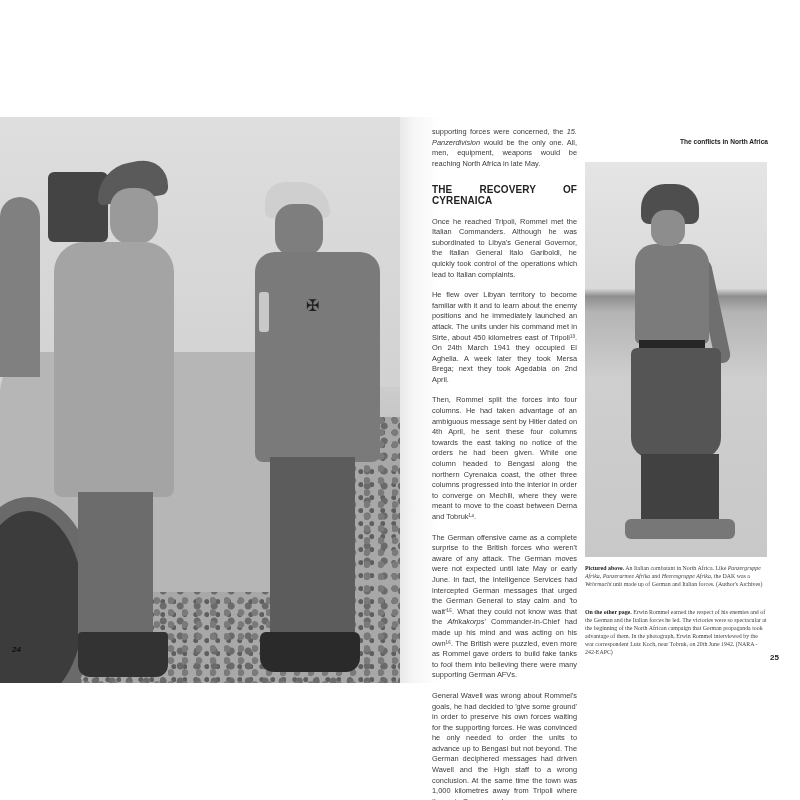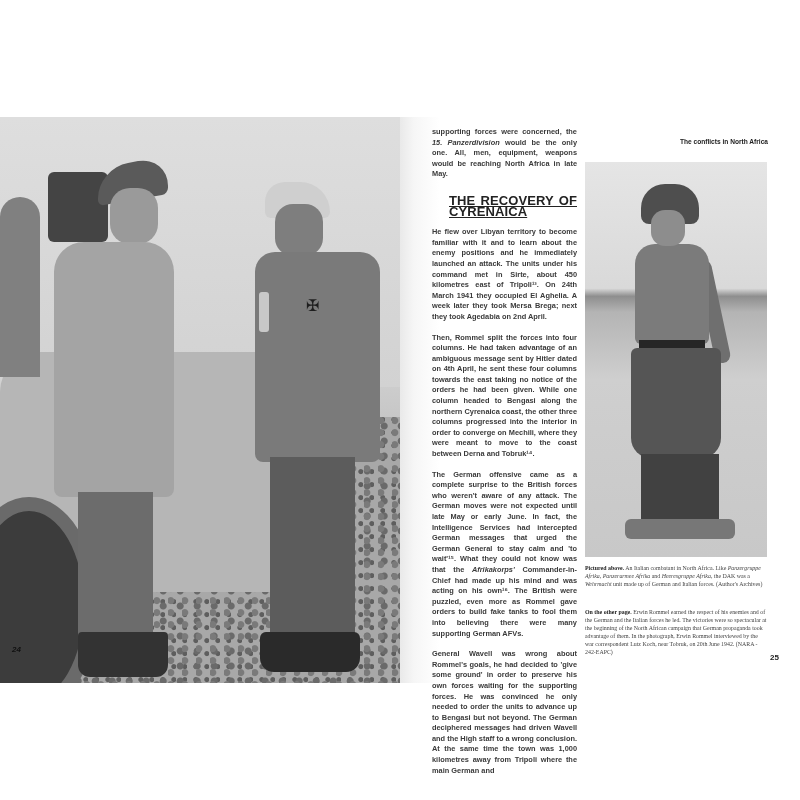--- a/index.html
+++ b/index.html
@@ -39,22 +39,22 @@
     .man-right .jacket { position:absolute; left:5px; top:70px; width:125px; height:210px; background:#7a7a7a; border-radius: 20px 20px 8px 8px; }
     .man-right .trousers { position:absolute; left:20px; top:275px; width:85px; height:190px; background:#5c5c5c; }
     .man-right .boots { position:absolute; left:10px; top:450px; width:100px; height:40px; background:#2a2a2a; border-radius: 6px 6px 14px 14px; }
     .mic { position:absolute; left:259px; top:175px; width:10px; height:40px; background:#c8c8c8; border-radius:3px; }
     .cross { position:absolute; left:306px; top:181px; font-size:16px; color:#1e1e1e; line-height:1; }
     .folio { position:absolute; font-size:8px; font-weight:bold; color:#222; }
     .folio-left { left: 12px; top: 528px; color:#111;font-style:italic; }
     .folio-right { left: 762px; top: 653px; margin-left: 8px; }
 
     .text-col { position:absolute; left:432px; top:10px; width:145px; font-size:7.4px; line-height:10.6px; color:#3a3a3a; text-align: justify; }
-    .text-col p { margin: 0 0 10px 0; font-weight: bold; }
-    .text-col h3 { margin: 16px 0 10px 17px; font-size:13px; font-weight:bold; color:#222; letter-spacing:0.1px;text-decoration:underline; }
+    .text-col p { margin: 0 0 10px 0; }
+    .text-col h3 { margin: 16px 0 10px 0; font-size:10px; font-weight:bold; color:#222; letter-spacing:0.1px; }
     .running-head { position:absolute; left:600px; top:138px; width:168px; text-align:right; font-size:6.6px; font-weight:bold; color:#222; }
     .photo-side {
       position:absolute; left:585px; top:162px; width:182px; height:395px; overflow:hidden;
       background: linear-gradient(180deg,#e5e5e5 0%,#d9d9d9 32%,#8e8e8e 34%,#b4b4b4 38%,#cfcfcf 55%,#c8c8c8 100%);
     }
     .soldier { position:absolute; left:50px; top:22px; width:110px; height:360px; }
     .soldier .hat { position:absolute; left:6px; top:0; width:58px; height:40px; background:#4e4e4e; border-radius: 24px 24px 8px 8px; }
     .soldier .face { position:absolute; left:16px; top:26px; width:34px; height:36px; background:#8d8d8d; border-radius:14px; }
     .soldier .torso { position:absolute; left:0; top:60px; width:74px; height:100px; background:#7b7b7b; border-radius: 20px 20px 6px 6px; }
     .soldier .arm { position:absolute; left:70px; top:75px; width:16px; height:105px; background:#6f6f6f; border-radius:8px; transform: rotate(-12deg); }
@@ -98,20 +98,21 @@
     </div>
   </div>
   <div class="page-right"></div>
 </div>
 
 <div class="running-head">The conflicts in North Africa</div>
 
 <div class="text-col" style="top:127px">
   <p><span>supporting forces were concerned, the </span><i>15. Panzerdivision</i><span> would be the only one. All, men, equipment, weapons would be reaching North Africa in late May.</span></p>
   <h3>THE RECOVERY OF CYRENAICA</h3>
+  <p>Once he reached Tripoli, Rommel met the Italian Commanders. Although he was subordinated to Libya's General Governor, the Italian General Italo Gariboldi, he quickly took control of the operations which lead to Italian complaints.</p>
   <p>He flew over Libyan territory to become familiar with it and to learn about the enemy positions and he immediately launched an attack. The units under his command met in Sirte, about 450 kilometres east of Tripoli¹³. On 24th March 1941 they occupied El Aghelia. A week later they took Mersa Brega; next they took Agedabia on 2nd April.</p>
   <p>Then, Rommel split the forces into four columns. He had taken advantage of an ambiguous message sent by Hitler dated on 4th April, he sent these four columns towards the east taking no notice of the orders he had been given. While one column headed to Bengasi along the northern Cyrenaica coast, the other three columns progressed into the interior in order to converge on Mechili, where they were meant to move to the coast between Derna and Tobruk¹⁴.</p>
   <p><span>The German offensive came as a complete surprise to the British forces who weren't aware of any attack. The German moves were not expected until late May or early June. In fact, the Intelligence Services had intercepted German messages that urged the German General to stay calm and 'to wait'¹⁵. What they could not know was that the </span><i>Afrikakorps'</i><span> Commander-in-Chief had made up his mind and was acting on his own¹⁶. The British were puzzled, even more as Rommel gave orders to build fake tanks to fool them into believing there were many supporting German AFVs.</span></p>
   <p>General Wavell was wrong about Rommel's goals, he had decided to 'give some ground' in order to preserve his own forces waiting for the supporting forces. He was convinced he only needed to order the units to advance up to Bengasi but not beyond. The German deciphered messages had driven Wavell and the High staff to a wrong conclusion. At the same time the town was 1,000 kilometres away from Tripoli where the main German and</p>
 </div>
 
 <div class="photo-side" title="Black and white photograph: shirtless Italian soldier in a brimmed hat standing on desert terrain">
   <div class="soldier">
     <div class="arm"></div>
       <div class="torso"></div>

